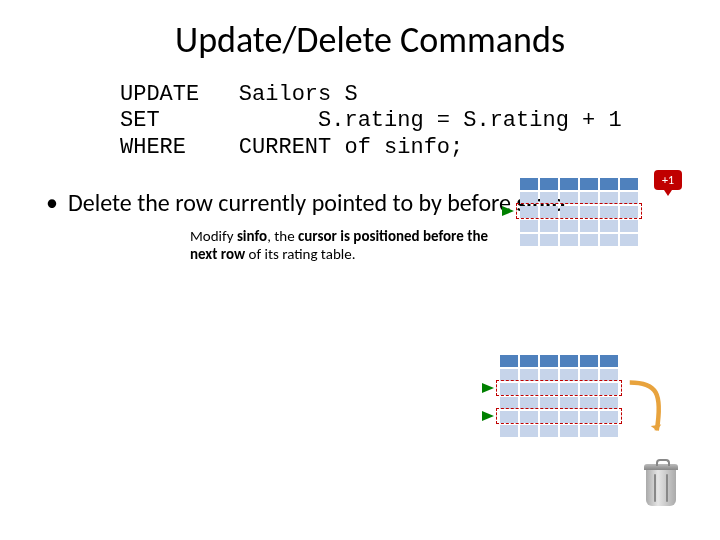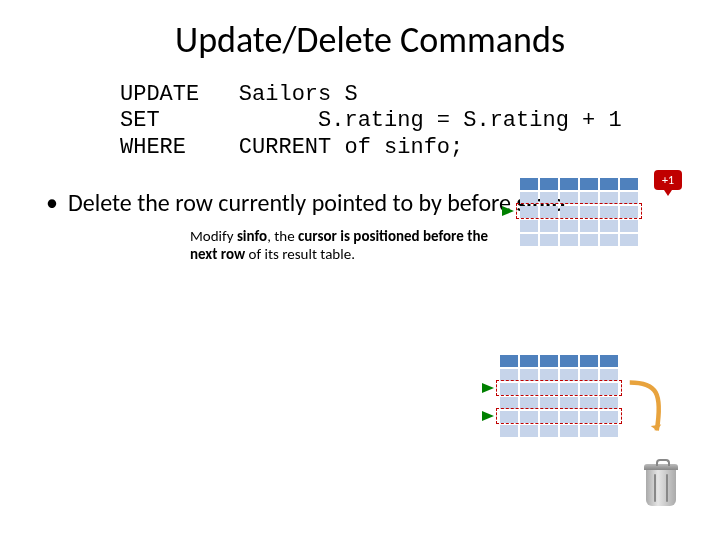--- a/index.html
+++ b/index.html
@@ -138,21 +138,21 @@
   <div class="code-block">UPDATE   Sailors S
 SET            S.rating = S.rating + 1
 WHERE    CURRENT of sinfo;</div>
 
   <div class="bullet" style="margin-top:28px;">
     <span>Delete the row currently pointed to by before </span><span class="bold">sinfo</span>
   </div>
 
 
   <div class="note">
-    <span>Modify </span><span class="bold">sinfo</span><span>, the </span><span class="bold">cursor is positioned before the next row</span><span> of its result table.</span>
+    <span>Modify </span><span class="bold">sinfo</span><span>, the </span><span class="bold">cursor is positioned before the next row</span><span> of its rating table.</span>
   </div>
 
   <div class="mini-table" style="top:178px; right:82px;">
     <div class="hdr"></div>
       <div class="hdr"></div>
       <div class="hdr"></div>
       <div class="hdr"></div>
       <div class="hdr"></div>
       <div class="hdr"></div>
     <div class="cell"></div>

